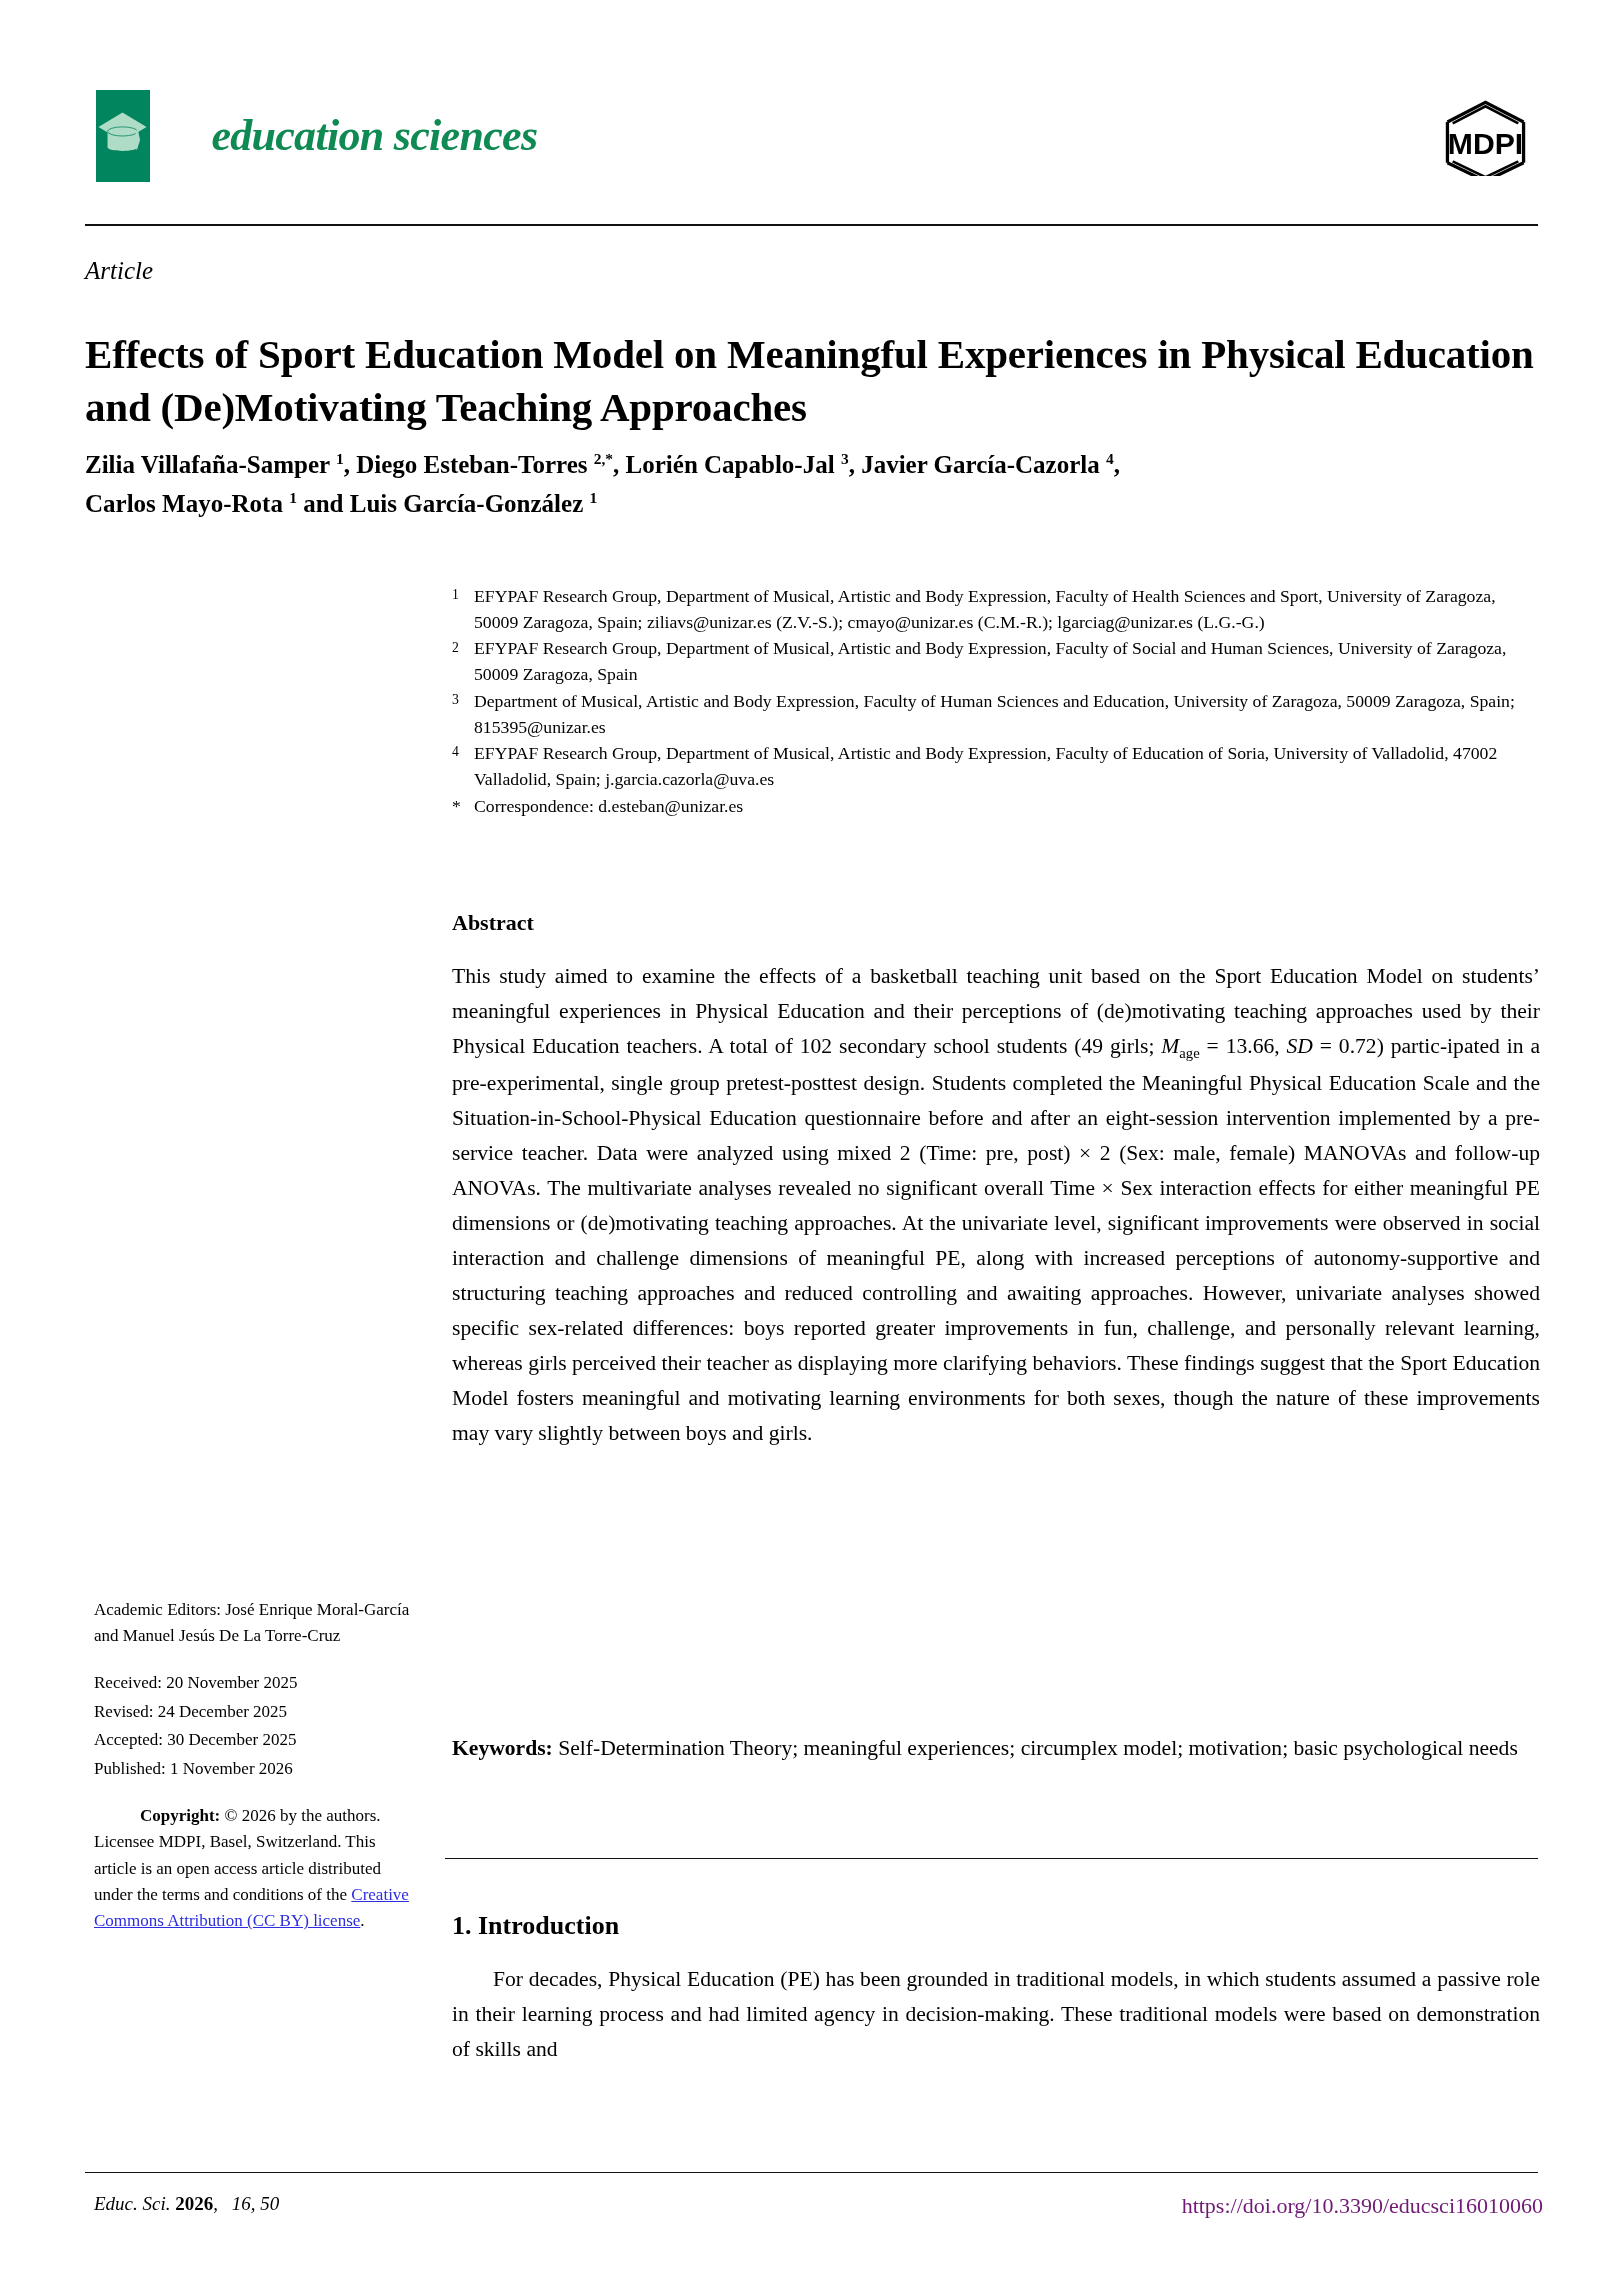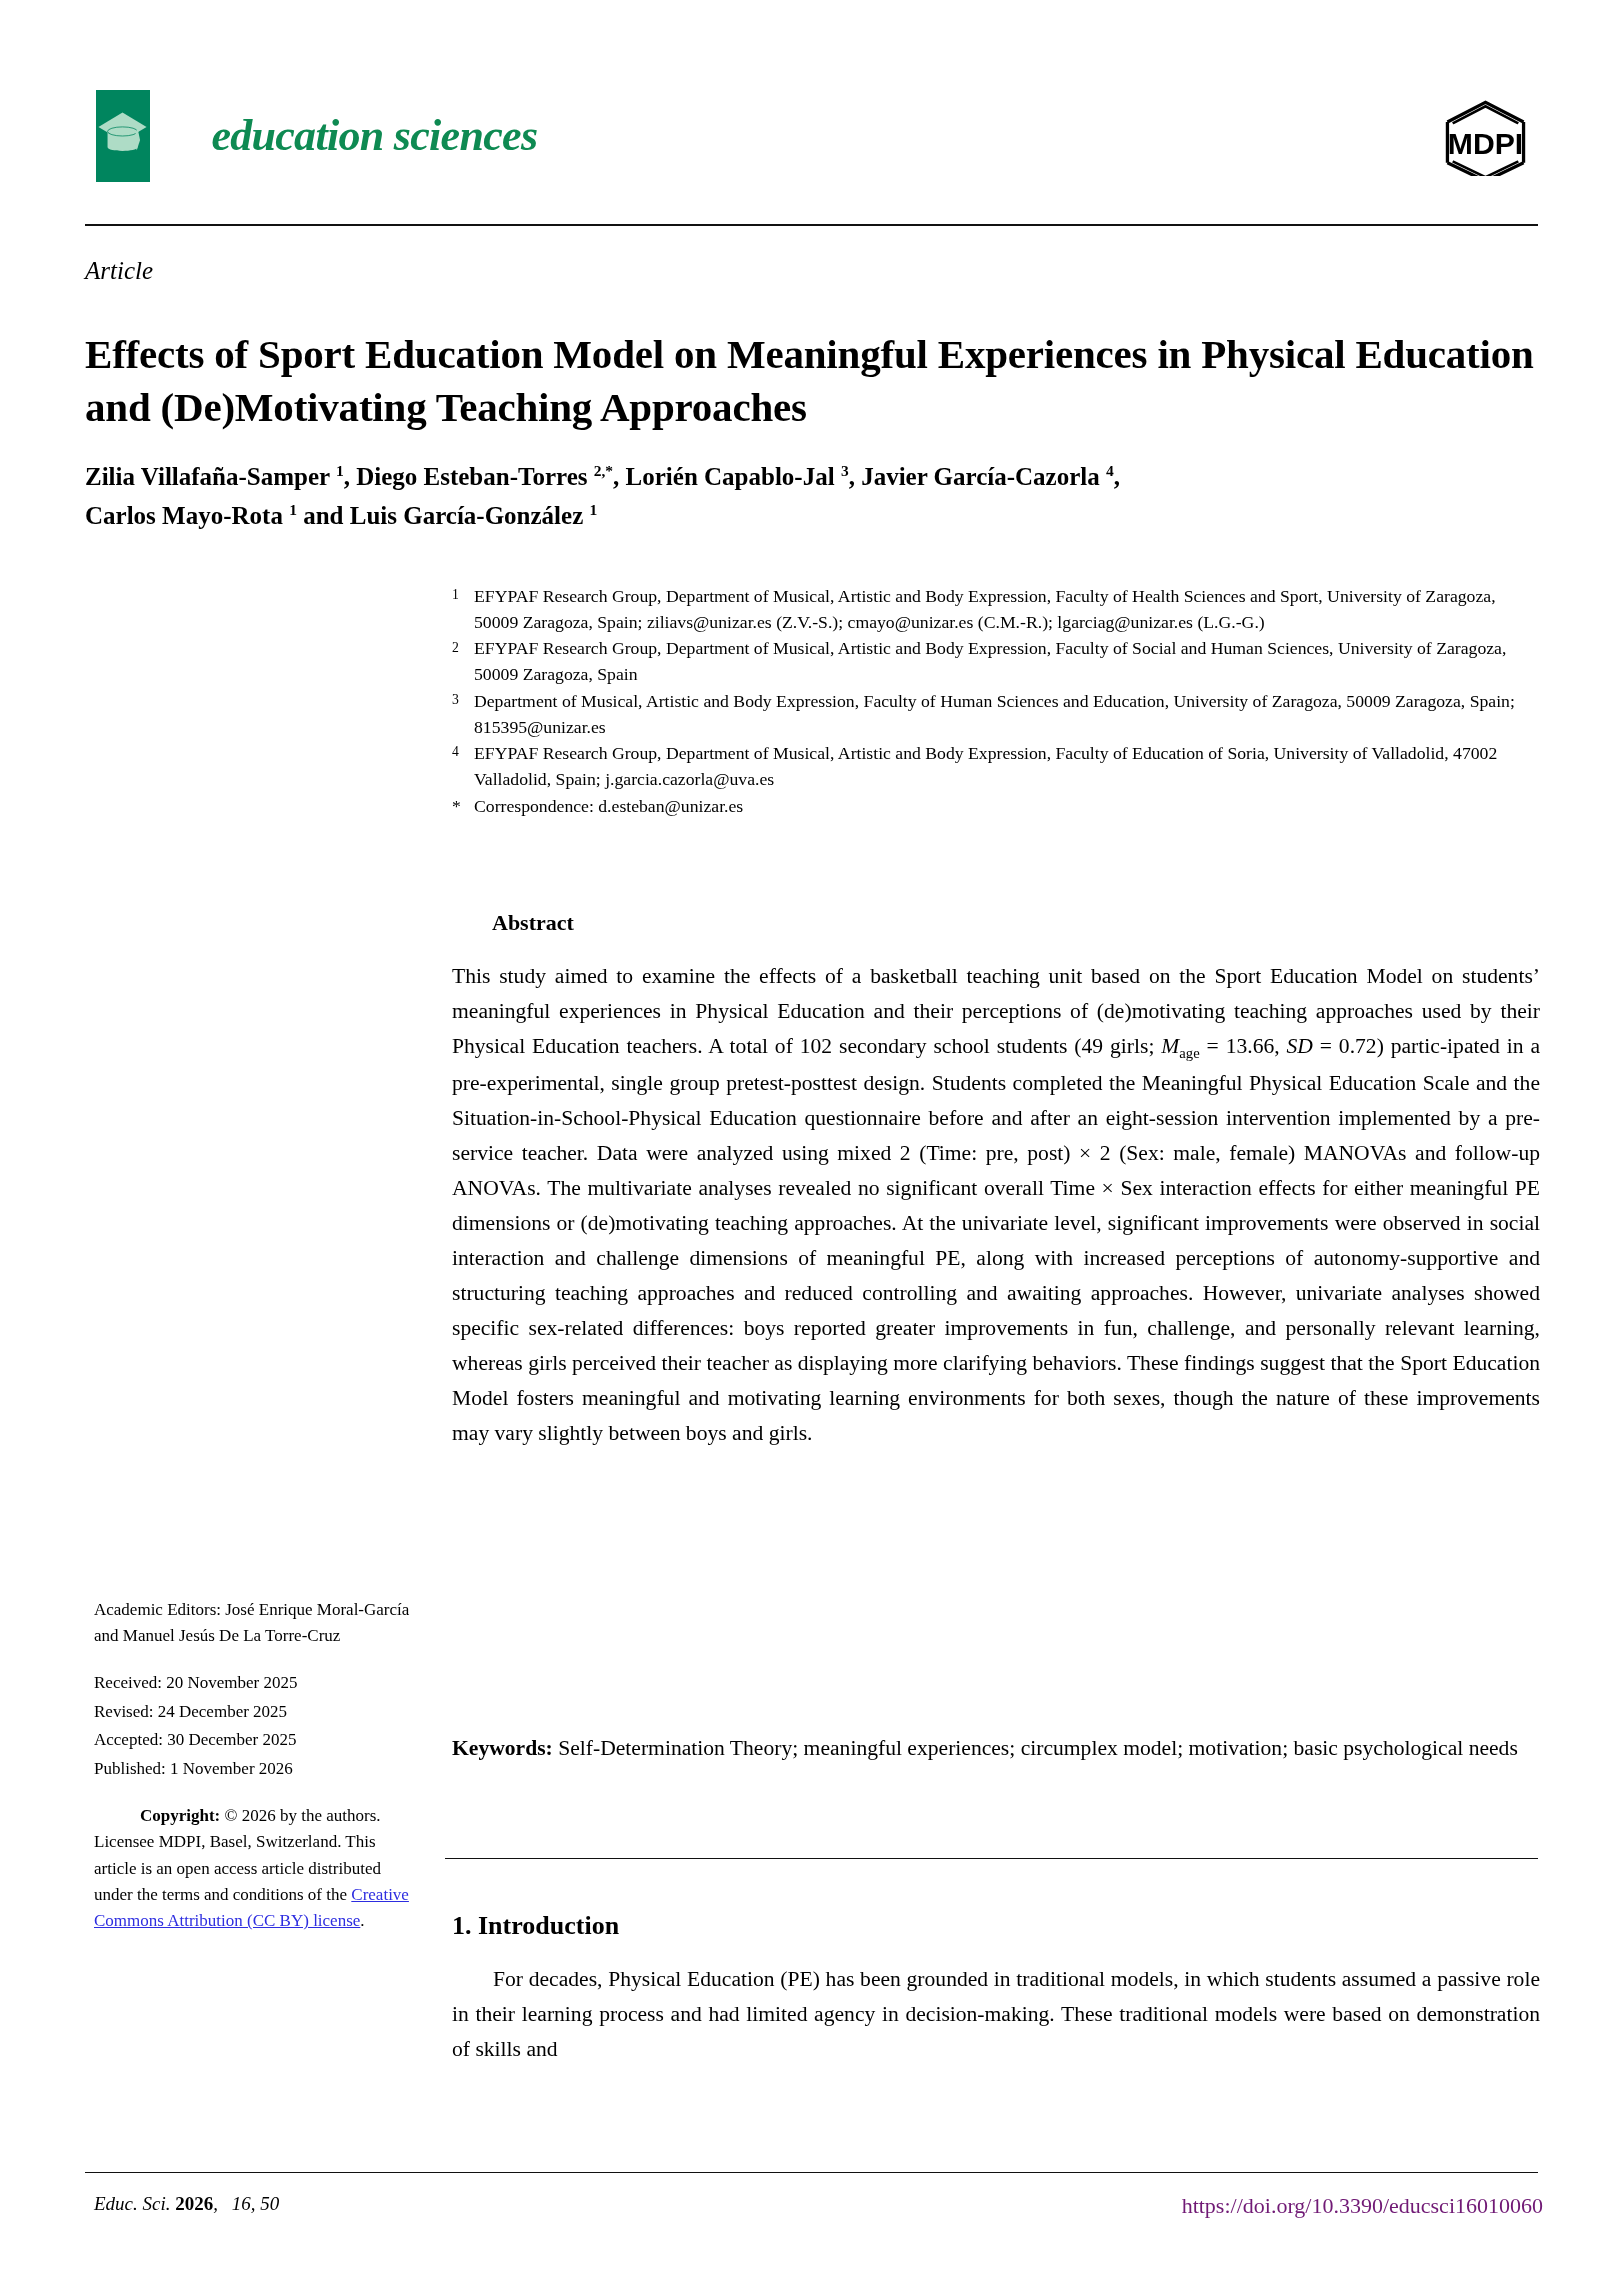--- a/index.html
+++ b/index.html
@@ -119,21 +119,21 @@
     font-size: 41px;
     font-weight: 700;
     line-height: 1.28;
     letter-spacing: -0.2px;
   }
 
   
   .authors {
     position: absolute;
     left: 85px;
-    top: 458px;
+    top: 446px;
     width: 1449px;
     font-size: 25px;
     font-weight: 700;
     line-height: 1.55;
   }
   .authors sup { font-size: 0.62em; font-weight: 700; vertical-align: super; }
 
   
   .affils {
     position: absolute;
@@ -159,21 +159,20 @@
   }
   .affil-text { flex: 1; }
 
   
   .abstract-head {
     position: absolute;
     left: 452px;
     top: 910px;
     font-size: 22px;
     font-weight: 700;
-    margin-left: 40px;
   }
   .abstract-body {
     position: absolute;
     left: 452px;
     top: 959px;
     width: 1088px;
     font-size: 21.6px;
     line-height: 1.62;
     text-align: justify;
     text-justify: inter-word;

